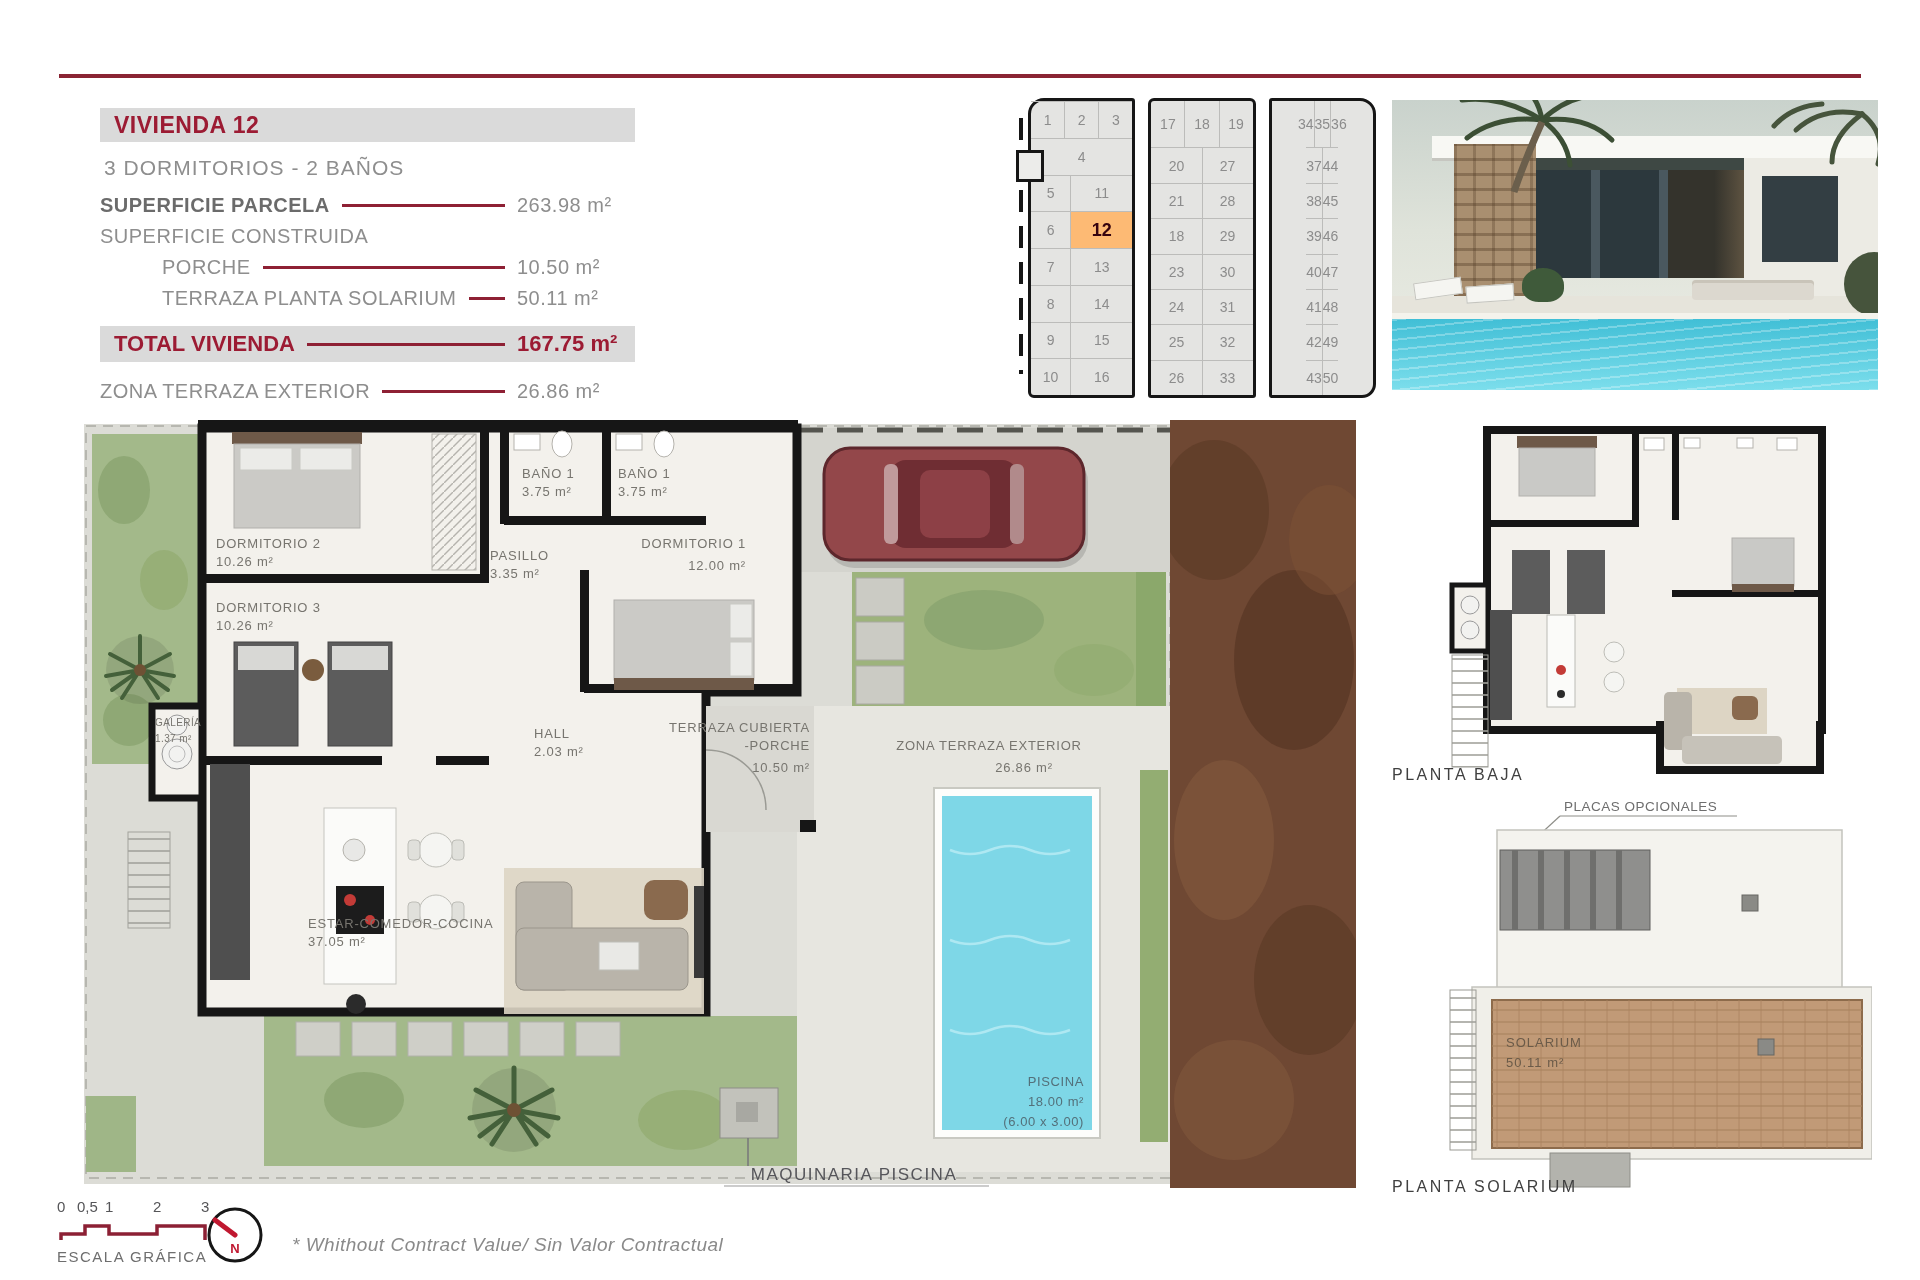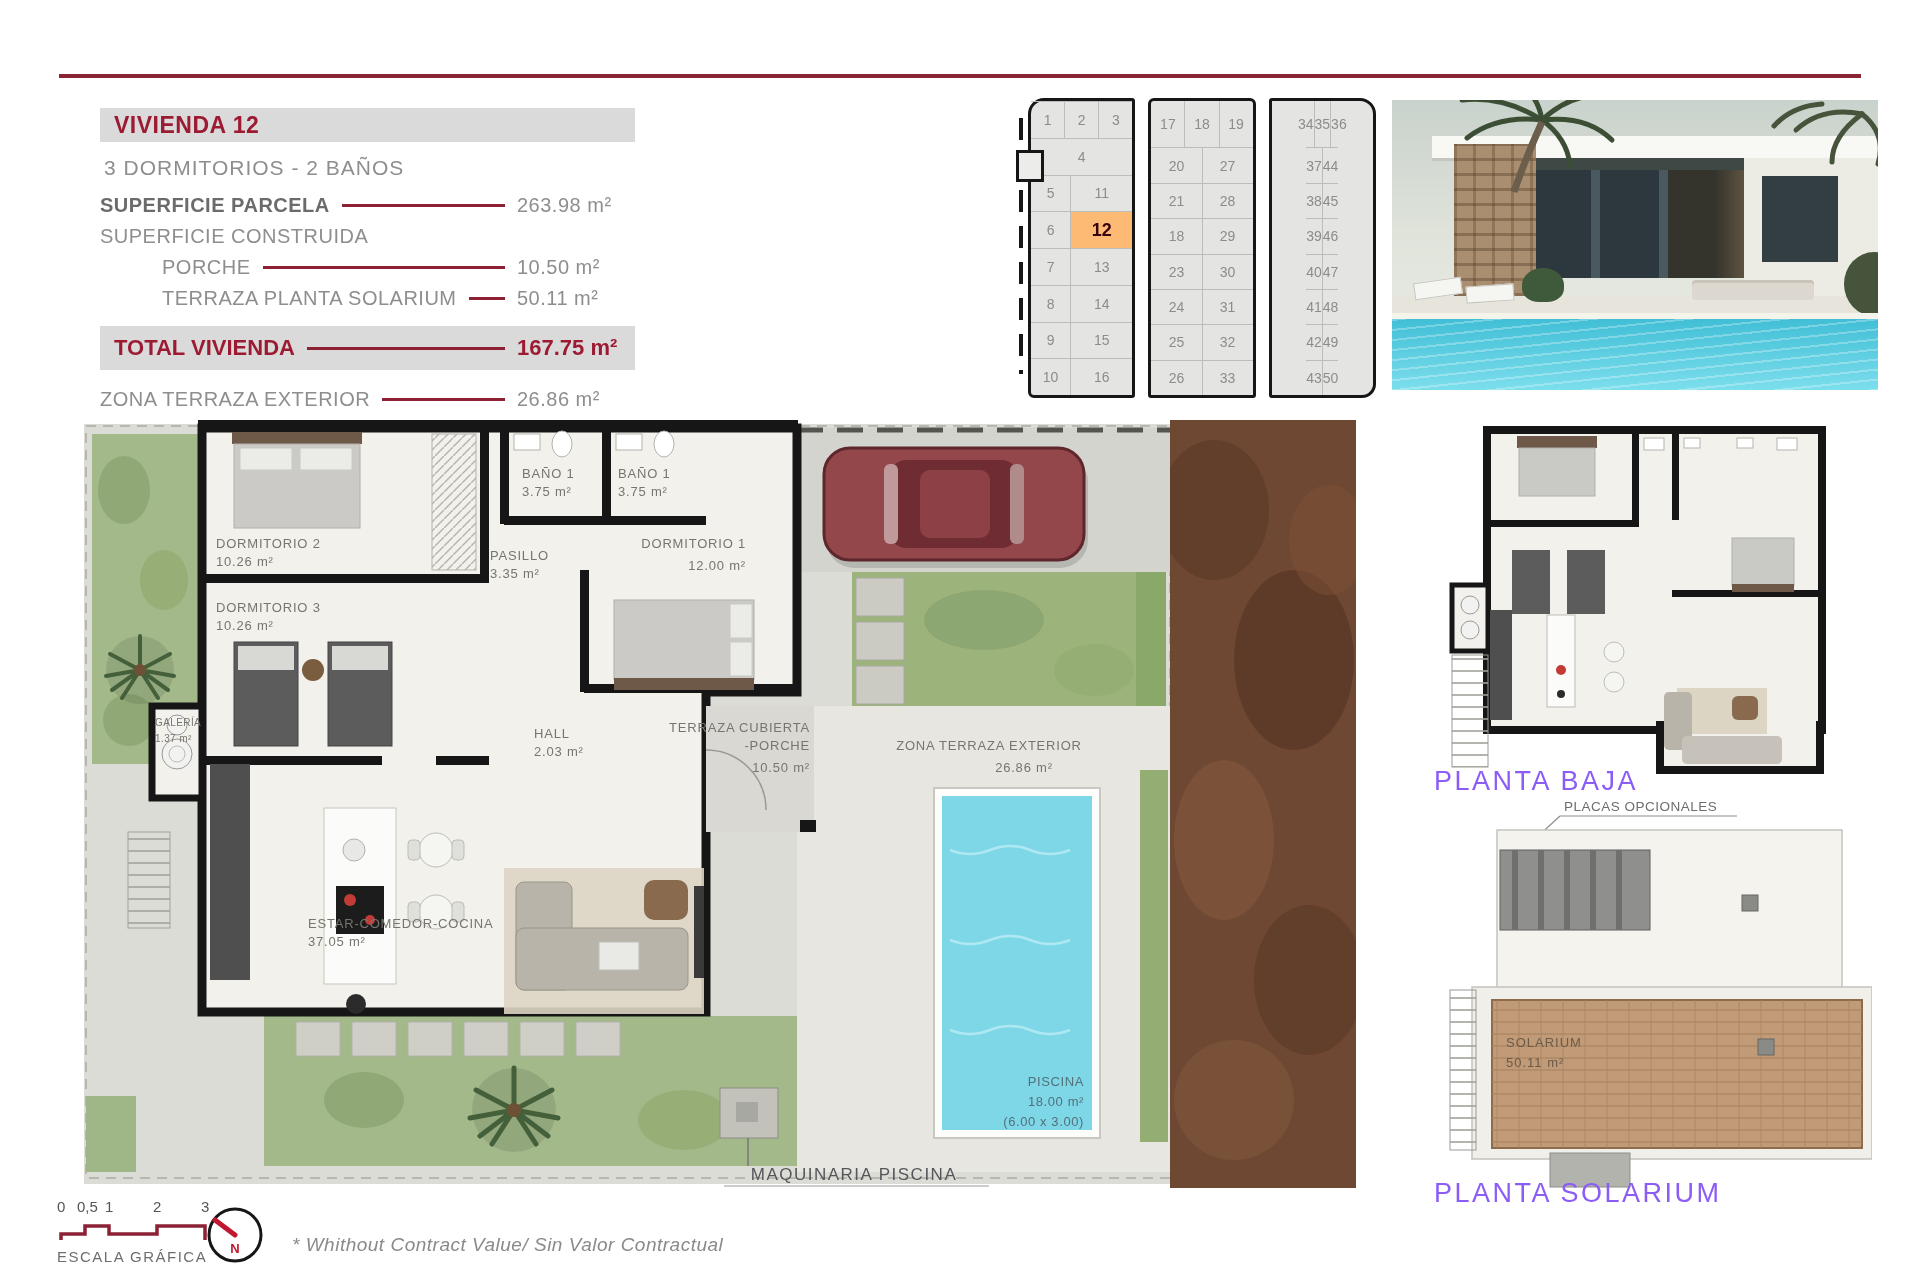--- a/index.html
+++ b/index.html
@@ -14,21 +14,21 @@
   .title-band{height:34px;background:#dadada;display:flex;align-items:center;padding-left:14px;}
   .title-band span{font-size:23px;font-weight:700;color:#9c1b33;letter-spacing:.5px;}
   .subtitle{margin:14px 0 10px 4px;font-size:21px;color:#8e8e8e;letter-spacing:1px;}
   .irow{display:flex;align-items:center;height:31px;font-size:20px;}
   .irow .lbl{color:#8e8e8e;letter-spacing:.5px;white-space:nowrap;}
   .irow .lbl.b{color:#6b6b6b;font-weight:700;}
   .irow .lead{flex:1;height:0;border-bottom:3px solid #8e2034;margin:0 12px;}
   .irow .val{width:118px;color:#8e8e8e;letter-spacing:.5px;}
   .irow.indent{padding-left:62px;}
   .irow.noline .lead,.irow.noline .val{visibility:hidden;}
-  .total-band{margin-top:12px;height:44px;background:#dadada;display:flex;align-items:center;
+  .total-band{margin-top:12px;height:36px;background:#dadada;display:flex;align-items:center;
               padding:0 0 0 14px;font-size:22px;font-weight:700;color:#9c1b33;}
   .total-band .lead{flex:1;height:0;border-bottom:3px solid #8e2034;margin:0 12px;}
   .total-band .val{width:118px;}
   .irow.zona{margin-top:14px;}
 
   
   .siteplan{position:absolute;left:1028px;top:98px;width:348px;height:300px;display:flex;gap:13px;}
   .blk{flex:1;background:#e4e4e2;border:3px solid #161616;display:flex;flex-direction:column;position:relative;}
   .blk-a{border-radius:16px 3px 3px 6px;}
   .blk-b{border-radius:6px 6px 3px 3px;}
@@ -70,21 +70,21 @@
   .ph-sofa{left:300px;top:180px;width:122px;height:20px;background:#dcd8cf;border-radius:4px;box-shadow:inset 0 3px 0 #c9c4b9;}
   .ph-plant{left:130px;top:168px;width:42px;height:34px;background:#3f5a3a;border-radius:50% 50% 40% 40%;}
   .ph-plant2{left:452px;top:152px;width:60px;height:64px;background:#46543c;border-radius:50%;}
   .photo svg{position:absolute;inset:0;}
 
   
   .mainplan{position:absolute;left:84px;top:420px;width:1272px;height:768px;}
   .miniplan{position:absolute;left:1432px;top:420px;width:416px;height:356px;}
   .solarium{position:absolute;left:1442px;top:795px;width:430px;height:400px;}
 
-  .side-label{position:absolute;font-size:27px;color:#8b5cf6;letter-spacing:2.5px;margin-left:42px;}
+  .side-label{position:absolute;font-size:16px;color:#404040;letter-spacing:2.5px;}
   .lbl-baja{left:1392px;top:766px;}
   .lbl-solarium{left:1392px;top:1178px;}
 
   
   .scalebar{position:absolute;left:55px;top:1198px;width:480px;height:70px;}
   .compass{position:absolute;left:205px;top:1205px;width:60px;height:60px;}
   .disclaimer{position:absolute;left:292px;top:1234px;font-size:19px;font-style:italic;
               color:#8a8a8a;letter-spacing:.5px;}
 
   

